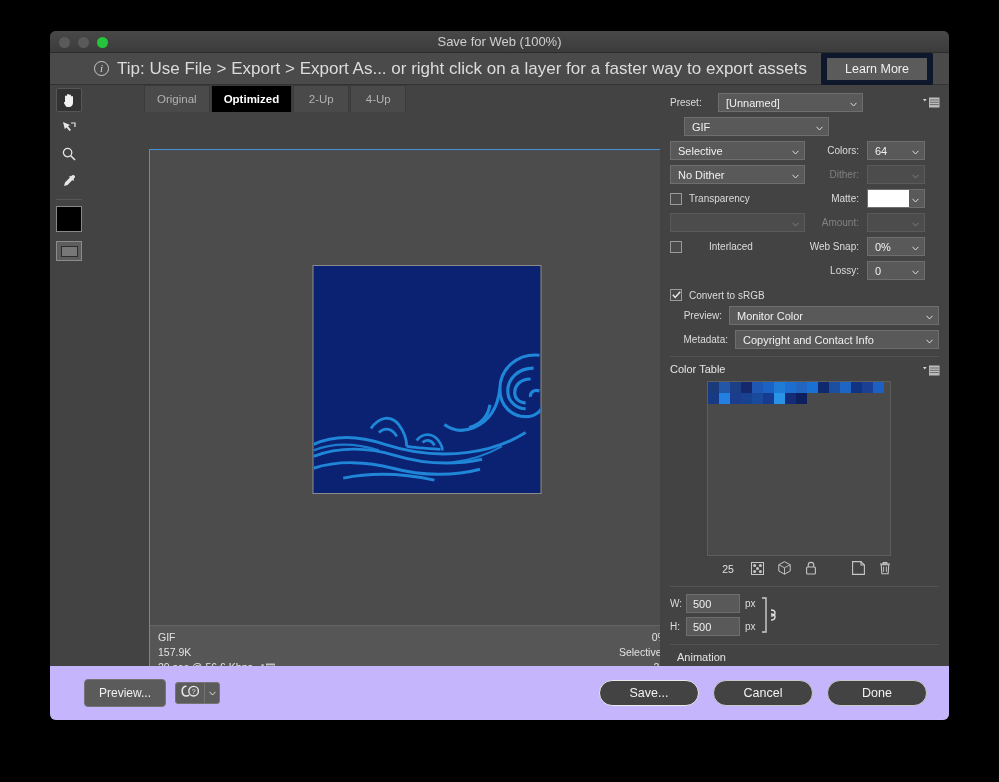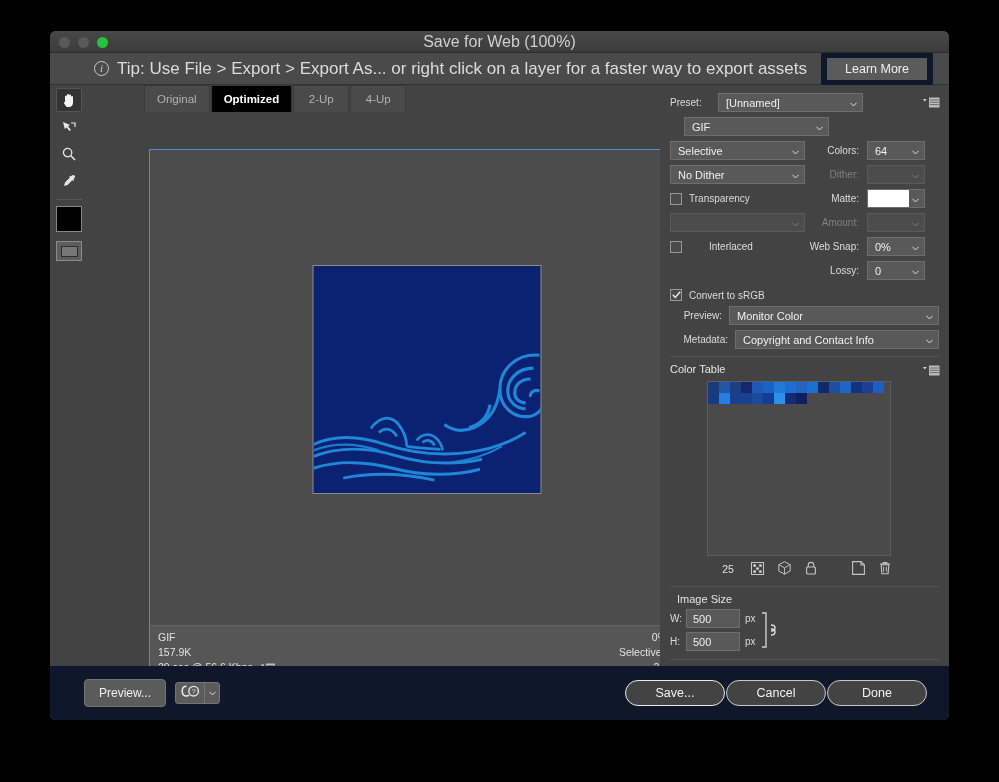--- a/index.html
+++ b/index.html
@@ -26,21 +26,21 @@
     background: linear-gradient(#484848, #3c3c3c);
     border-bottom: 1px solid #2b2b2b;
   }
   .traffic { position: absolute; top: 6px; left: 9px; display: flex; gap: 8px; }
   .dot { width: 11px; height: 11px; border-radius: 50%; }
   .dot.red { background: #5a5a5a; }
   .dot.yellow { background: #5a5a5a; }
   .dot.green { background: #26c33c; }
   .title {
     line-height: 22px; text-align: center;
-    font-size: 16px; color: #cfcfcf;
+    font-size: 13px; color: #cfcfcf;
   }
   
   .tipbar {
     height: 32px;
     background: #4a4a4a;
     border-bottom: 1px solid #333;
     display: flex; align-items: center;
     padding-left: 44px;
   }
   .info-icon {
@@ -206,21 +206,21 @@
   .pbtn {
     width: 24px; height: 16px;
     background: #5b5b5b; border: 1px solid #747474; border-radius: 2px;
     display: flex; align-items: center; justify-content: center;
     cursor: pointer;
   }
   .link-bracket { position: relative; width: 22px; height: 44px; margin: 0 3px; }
   
   .bottombar {
     position: absolute; left: 0; right: 0; bottom: 0;
-    height: 54px; background: #0f172a;
+    height: 54px; background: #c4b5fd;
     display: flex; align-items: center;
     padding: 0 22px 0 34px;
   }
   .btn-flat {
     background: #5b5b5b; border: 1px solid #747474; border-radius: 4px;
     color: #f0f0f0; font-size: 12px; padding: 6px 14px; cursor: pointer;
   }
   .btn-round {
     background: #434343; border: 1px solid #c9c9c9; border-radius: 13px;
     color: #f2f2f2; font-size: 12.5px; padding: 5px 0;
@@ -231,21 +231,21 @@
     display: flex; align-items: center; margin-left: 9px;
     background: #5b5b5b; border: 1px solid #747474; border-radius: 3px;
     height: 22px; cursor: pointer;
   }
   .preview-dd .glyph { padding: 0 5px; font-size: 12px; color: #e6e6e6; }
   .preview-dd .chev-cell {
     width: 15px; height: 100%; border-left: 1px solid #747474;
     display: flex; align-items: center; justify-content: center;
   }
   .spacer { flex: 1; }
-  .btn-group { display: flex; gap: 1px; }
+  .btn-group { display: flex; gap: 14px; }
 </style>
 </head>
 <body>
 
 <div class="window">
 
   <div class="titlebar">
     <div class="traffic">
       <div class="dot red"></div>
       <div class="dot yellow"></div>
@@ -643,21 +643,20 @@
                 <path d="M1 3h10M4.2 3V1.6h3.6V3" stroke="#c6c6c6" stroke-width="1.1" fill="none"></path>
                 <path d="M2.2 3.8l.7 9h6.2l.7-9z" fill="none" stroke="#c6c6c6" stroke-width="1.1"></path>
                 <path d="M4.6 5.6v5.2M7.4 5.6v5.2" stroke="#c6c6c6" stroke-width="0.9"></path>
               </svg>
           </span>
         </div>
       </div>
 
       <div class="divider"></div>
 
-      <div class="section-title" style="margin-left:7px;">Image Size</div>
       <div style="display:flex;align-items:center;">
         <div style="flex:none;">
           <div class="row" style="margin-bottom:4px;">
             <span class="lbl" style="width:16px;">W:</span>
             <div class="field" style="width:54px;">500</div>
             <span class="lbl" style="margin-left:5px;">px</span>
           </div>
           <div class="row" style="margin-bottom:0;">
             <span class="lbl" style="width:16px;">H:</span>
             <div class="field" style="width:54px;">500</div>

